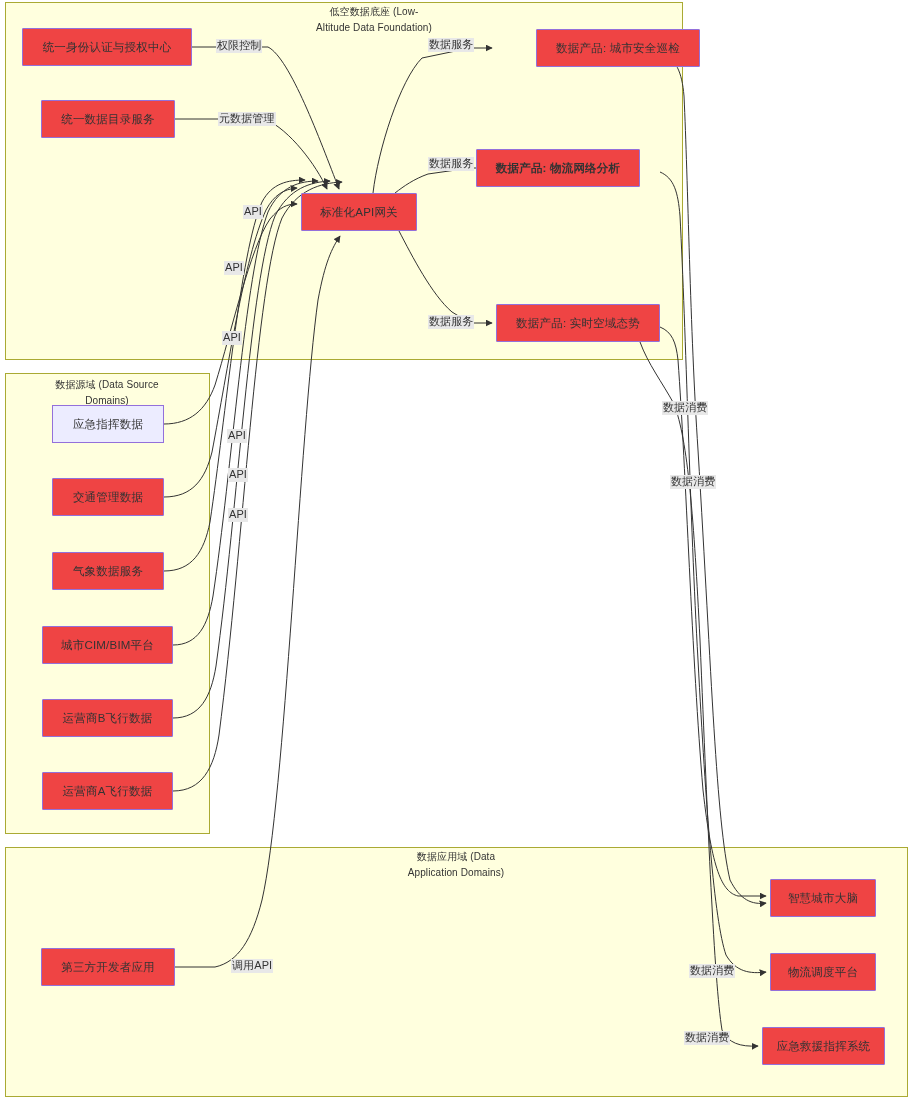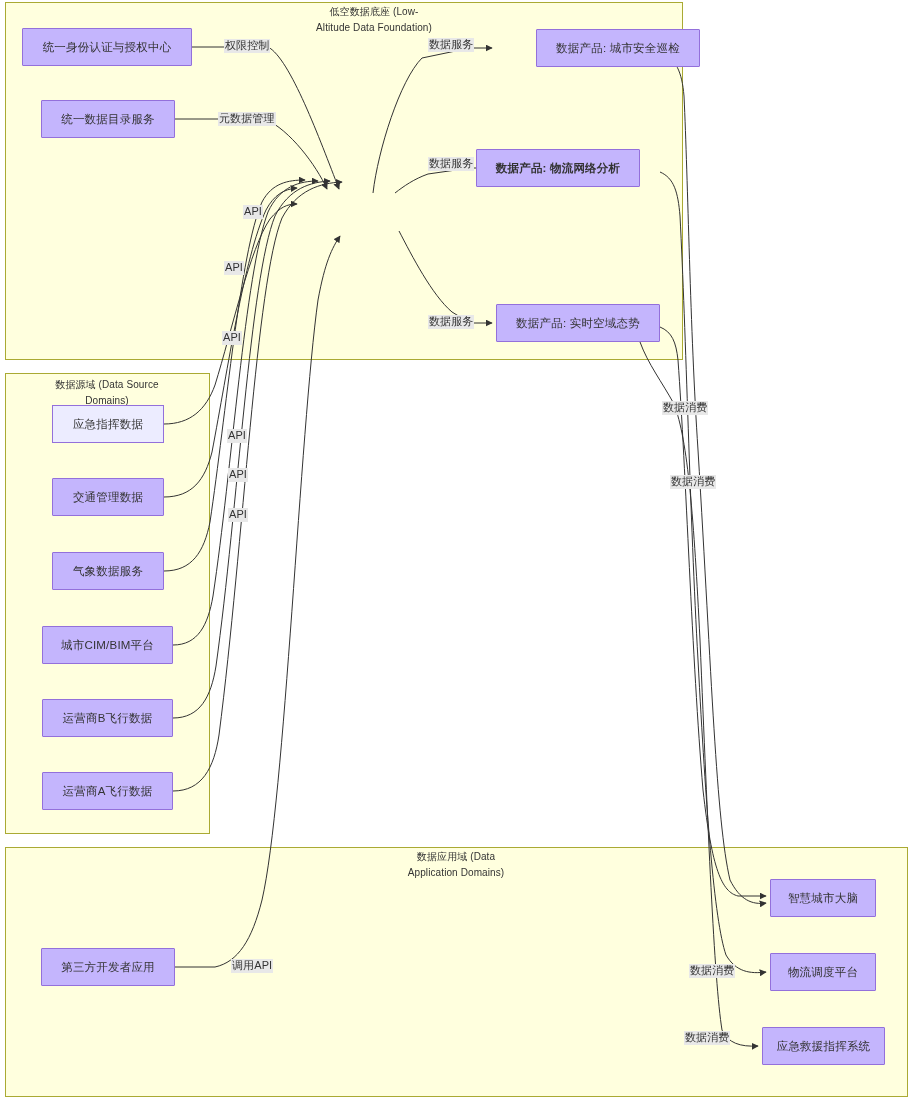--- a/index.html
+++ b/index.html
@@ -37,21 +37,21 @@
     text-align: center;
     font-size: 10px;
     color: #333333;
     line-height: 1.55;
     white-space: pre-line;
     letter-spacing: 0.1px;
   }
   .node-box {
     position: absolute;
     box-sizing: border-box;
-    background: #c4b5fd;
+    background: #ef4444;
     border: 1px solid #9370db;
     border-radius: 1px;
     display: flex;
     align-items: center;
     justify-content: center;
     font-size: 11.5px;
     color: #333333;
     text-align: center;
     letter-spacing: 0.2px;
     padding: 0 6px;
@@ -126,20 +126,23 @@
   </svg>
 
   <div class="node-box" style="left:22px; top:28px; width:170px; height:38px;">
     <span>统一身份认证与授权中心</span>
   </div>
 
   <div class="node-box" style="left:41px; top:100px; width:134px; height:38px;">
     <span>统一数据目录服务</span>
   </div>
 
+  <div class="node-box" style="left:301px; top:193px; width:116px; height:38px;">
+    <span>标准化API网关</span>
+  </div>
 
   <div class="node-box" style="left:496px; top:29px; width:164px; height:38px;margin-left:40px;">
     <span>数据产品: 城市安全巡检</span>
   </div>
 
   <div class="node-box" style="left:476px; top:149px; width:164px; height:38px;font-weight:bold;">
     <span>数据产品: 物流网络分析</span>
   </div>
 
   <div class="node-box" style="left:496px; top:304px; width:164px; height:38px;">
@@ -193,21 +196,21 @@
   <div class="cluster-title" style="left:331px; top:849px; width:250px;">数据应用域 (Data
 Application Domains)</div>
 
   <div style="position:absolute; left:52px; top:405px; width:112px; height:38px;
               background:#ececff; border:1px solid #9370db; box-sizing:border-box;
               display:flex; align-items:center; justify-content:center;
               font-size:11.5px; color:#333333; letter-spacing:0.2px;">
     <span>应急指挥数据</span>
   </div>
 
-  <div class="edge-label" style="left:224px; top:39px;">权限控制</div>
+  <div class="edge-label" style="left:216px; top:39px;">权限控制</div>
   <div class="edge-label" style="left:218px; top:112px;">元数据管理</div>
   <div class="edge-label" style="left:428px; top:38px;">数据服务</div>
   <div class="edge-label" style="left:428px; top:157px;">数据服务</div>
   <div class="edge-label" style="left:428px; top:315px;">数据服务</div>
   <div class="edge-label" style="left:243px; top:205px;">API</div>
   <div class="edge-label" style="left:224px; top:261px;">API</div>
   <div class="edge-label" style="left:222px; top:331px;">API</div>
   <div class="edge-label" style="left:227px; top:429px;">API</div>
   <div class="edge-label" style="left:228px; top:468px;">API</div>
   <div class="edge-label" style="left:228px; top:508px;">API</div>

